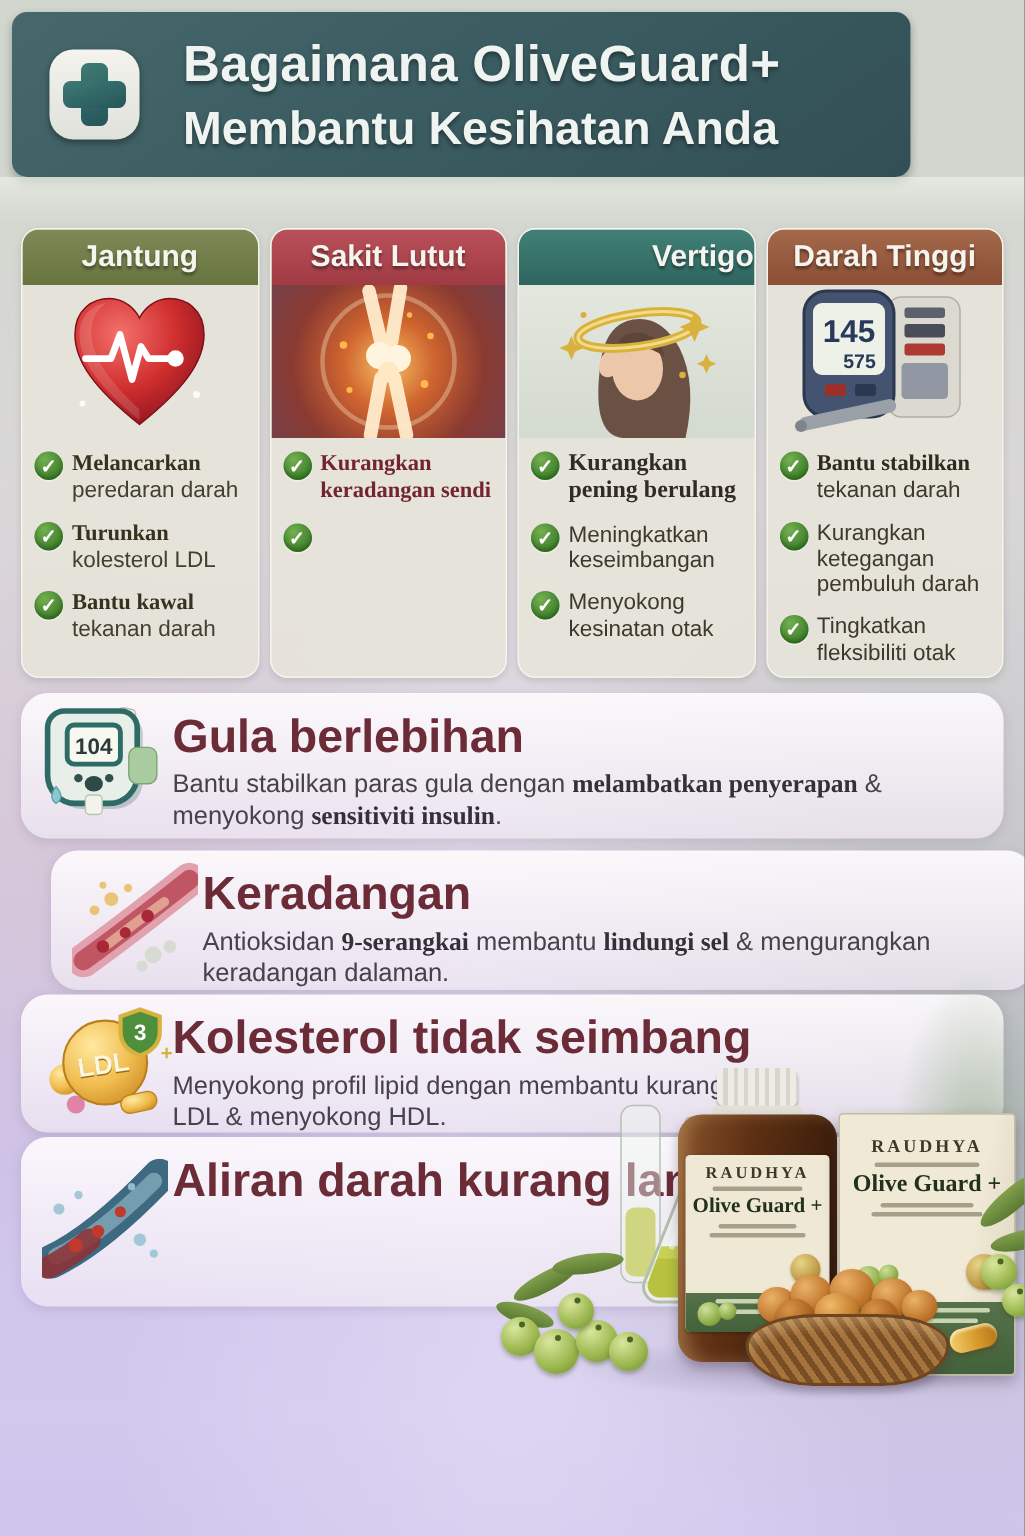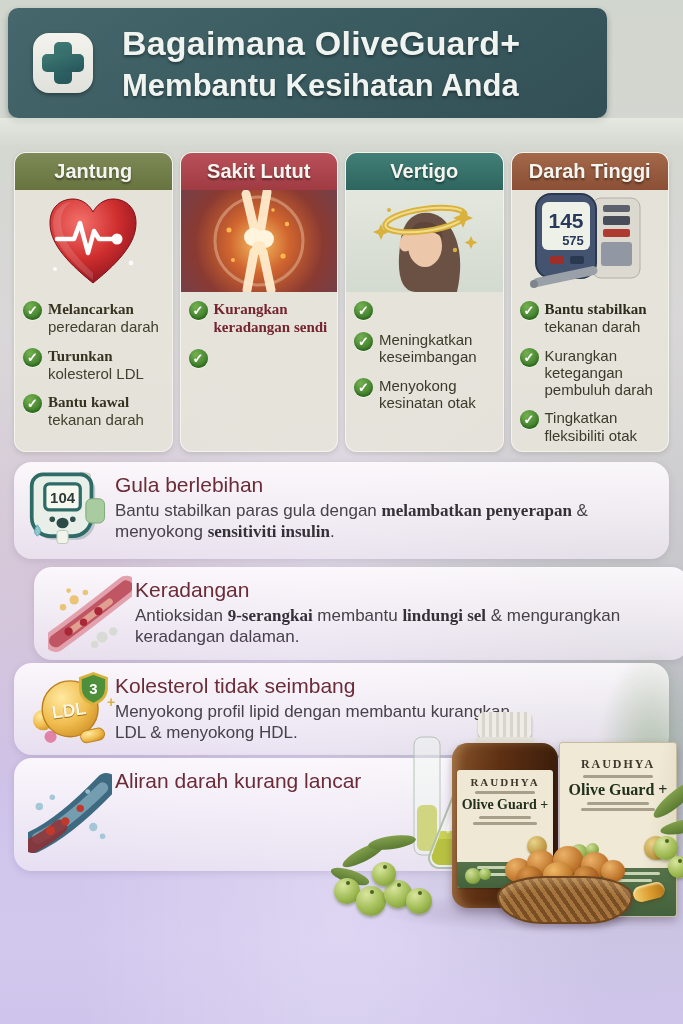--- a/index.html
+++ b/index.html
@@ -27,21 +27,21 @@
   .hdr-title .l1{font-size:34px;font-weight:700;letter-spacing:.2px;}
   .hdr-title .l2{font-size:31px;font-weight:600;margin-top:5px;}
   
   .cols{position:absolute;left:14px;top:152px;width:655px;height:300px;display:grid;grid-template-columns:repeat(4,1fr);gap:7px;}
   .card{position:relative;border-radius:12px;overflow:hidden;display:flex;flex-direction:column;
     background:rgba(232,229,219,.82);border:1px solid rgba(252,252,246,.65);box-shadow:0 2px 5px rgba(80,80,70,.18);}
   .card-head{height:37px;display:flex;align-items:center;justify-content:center;color:#f5f4ee;
     font-size:20px;font-weight:700;text-shadow:0 2px 2px rgba(0,0,0,.4);}
   .ch1{background:linear-gradient(180deg,#7d8a57,#67743f);}
   .ch2{background:linear-gradient(180deg,#b9505a,#a03b43);}
-  .ch3{background:linear-gradient(180deg,#417f77,#2e665f);}
+  .ch3{background:linear-gradient(180deg,#417f77,#2e665f);justify-content:flex-end;}
   .ch4{background:linear-gradient(180deg,#a4684a,#8a4f35);}
   .card-img{height:102px;display:flex;align-items:center;justify-content:center;overflow:hidden;flex:0 0 auto;}
   .img2{background:radial-gradient(circle at 50% 52%, #f6c063 0%, #d0652f 32%, #8a3a32 68%, #74404a 100%);}
   .img3{background:linear-gradient(180deg,#e4e7de,#d3dacf);}
   .bullets{list-style:none;margin:2px 0 0;padding:6px 5px 6px 8px;display:flex;flex-direction:column;gap:11px;}
   .bullets li{display:flex;gap:6px;align-items:flex-start;}
   .chk{flex:0 0 auto;width:19px;height:19px;margin-top:1px;border-radius:50%;
     background:radial-gradient(circle at 35% 28%,#72b050,#3f7d2b 75%);
     color:#fff;font-size:13px;line-height:19px;text-align:center;font-weight:700;
     box-shadow:inset 0 -2px 3px rgba(0,60,0,.35),0 1px 1px rgba(255,255,255,.5);}
@@ -49,21 +49,21 @@
   .card1 .sb{color:#37321f;}
   .card2 .bt{color:#73242f;font-weight:700;}
   .card3 li:nth-child(1) .bt{font-size:16px;color:#302c24;}
   .card3 .bt,.card4 .bt{color:#3d392c;}
   .card4 li:nth-child(1) .sb{color:#2e2a1d;}
   
   .panel{position:absolute;left:14px;width:655px;border-radius:18px;z-index:1;
     background:linear-gradient(180deg,rgba(253,250,253,.94),rgba(240,233,244,.72));
     box-shadow:0 2px 7px rgba(90,70,110,.15);}
   .panel .p-icon{position:absolute;left:14px;top:50%;transform:translateY(-50%);}
-  .p-title{font-size:21px;font-weight:400;color:#6b2b37;margin:0 0 3px;}
+  .p-title{font-size:31px;font-weight:700;color:#6b2b37;margin:0 0 3px;}
   .p-body{font-size:17px;line-height:1.24;color:#48414b;}
   .p-body .sb{color:#352f38;}
   .p-inner{padding:11px 14px 10px 101px;}
   
   .scene{position:absolute;left:0;top:0;width:683px;height:1024px;pointer-events:none;z-index:2;}
   .blob{position:absolute;border-radius:50%;filter:blur(2px);}
   .bottle{position:absolute;left:452px;top:712px;width:106px;height:196px;}
   .b-cap{position:absolute;left:26px;top:0;width:54px;height:26px;border-radius:6px;
     background:repeating-linear-gradient(90deg,#efece6 0 4px,#d8d5cd 4px 7px);box-shadow:0 2px 2px rgba(0,0,0,.25);}
   .b-cap2{position:absolute;left:23px;top:25px;width:60px;height:7px;border-radius:3px;background:#e3e0d8;}
@@ -204,20 +204,21 @@
               <path d="M22 34 l2.4 5.5 5.6 2.5 -5.6 2.5 -2.4 5.5 -2.4 -5.5 -5.6 -2.5 5.6 -2.5z"></path>
               <path d="M112 46 l2 4.5 4.5 2 -4.5 2 -2 4.5 -2 -4.5 -4.5 -2 4.5 -2z"></path>
               <circle cx="96" cy="60" r="2.2"></circle>
               <circle cx="30" cy="20" r="2"></circle>
             </g>
         </svg>
       </div>
       <ul class="bullets">
         <li>
             <span class="chk">✓</span>
+            <span class="bt"><span class="sb">Kurangkan pening berulang</span></span>
           </li>
         <li>
             <span class="chk">✓</span>
             <span class="bt"><span>Meningkatkan keseimbangan</span></span>
           </li>
         <li>
             <span class="chk">✓</span>
             <span class="bt"><span>Menyokong kesinatan otak</span></span>
           </li>
       </ul>

